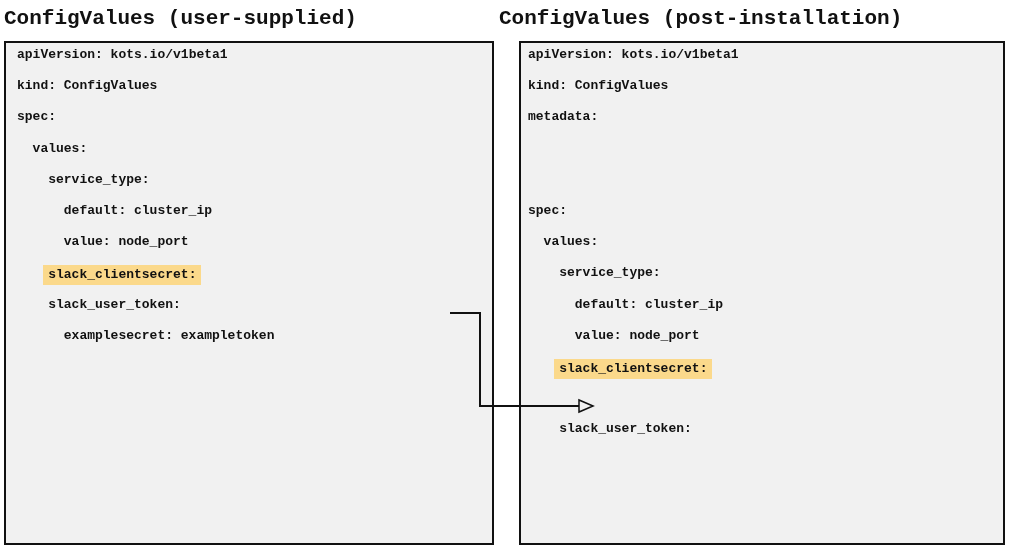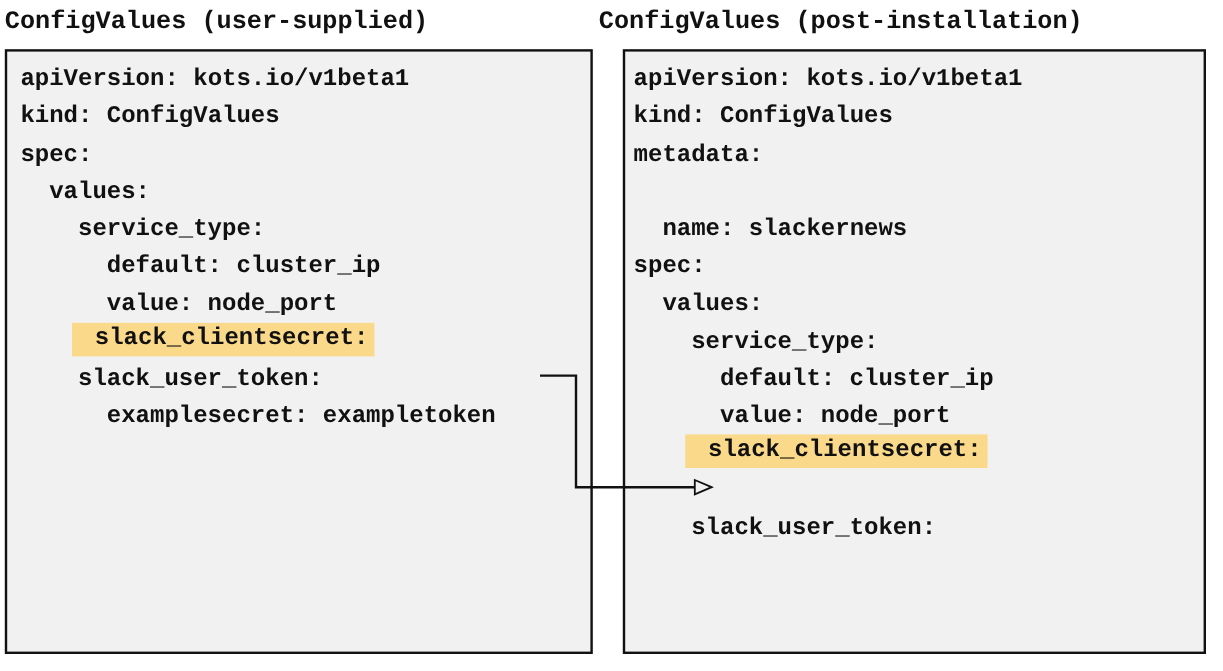--- a/index.html
+++ b/index.html
@@ -33,31 +33,31 @@
     top: 41px;
     height: 504px;
     background: var(--panel-bg);
     border: 2px solid var(--border);
   }
   #panel-left  { left: 4px;   width: 490px; padding: 4px 0 0 11px; }
   #panel-right { left: 519px; width: 486px; padding: 4px 0 0 7px; }
   .code-line {
     height: 31.2px;
     display: flex;
-    align-items: flex-end;
+    align-items: flex-start;
     white-space: pre;
-    font-size: 20px;
+    font-size: 13px;
     font-weight: bold;
     line-height: normal;
   }
   .code-line .ind { display: inline-block; flex: 0 0 auto; height: 1px; }
   .code-line .txt { display: inline-block; }
   .code-line.hl .txt {
     background: var(--hl);
-    padding: 2px 5px 3px 19px;
+    padding: 2px 5px 3px 5px;
     margin-left: -5px;
   }
   #arrow-overlay {
     position: absolute;
     left: 0; top: 0;
     width: 1019px; height: 559px;
     pointer-events: none;
     z-index: 10;
   }
 </style>
@@ -93,21 +93,21 @@
 
 <div class="panel" id="panel-right">
   <div class="code-line"><span class="ind" style="width: 0ch;"></span><span class="txt">apiVersion: kots.io/v1beta1</span></div>
 
   <div class="code-line"><span class="ind" style="width: 0ch;"></span><span class="txt">kind: ConfigValues</span></div>
 
   <div class="code-line"><span class="ind" style="width: 0ch;"></span><span class="txt">metadata:</span></div>
 
   <div class="code-line"><span class="ind" style="width: 2ch;"></span></div>
 
-  <div class="code-line"><span class="ind" style="width: 2ch;"></span><span class="txt">name: slackernews</span></div>
+  <div class="code-line"><span class="ind" style="width: 2ch;"></span></div>
 
   <div class="code-line"><span class="ind" style="width: 0ch;"></span><span class="txt">spec:</span></div>
 
   <div class="code-line"><span class="ind" style="width: 2ch;"></span><span class="txt">values:</span></div>
 
   <div class="code-line"><span class="ind" style="width: 4ch;"></span><span class="txt">service_type:</span></div>
 
   <div class="code-line"><span class="ind" style="width: 6ch;"></span><span class="txt">default: cluster_ip</span></div>
 
   <div class="code-line"><span class="ind" style="width: 6ch;"></span><span class="txt">value: node_port</span></div>

